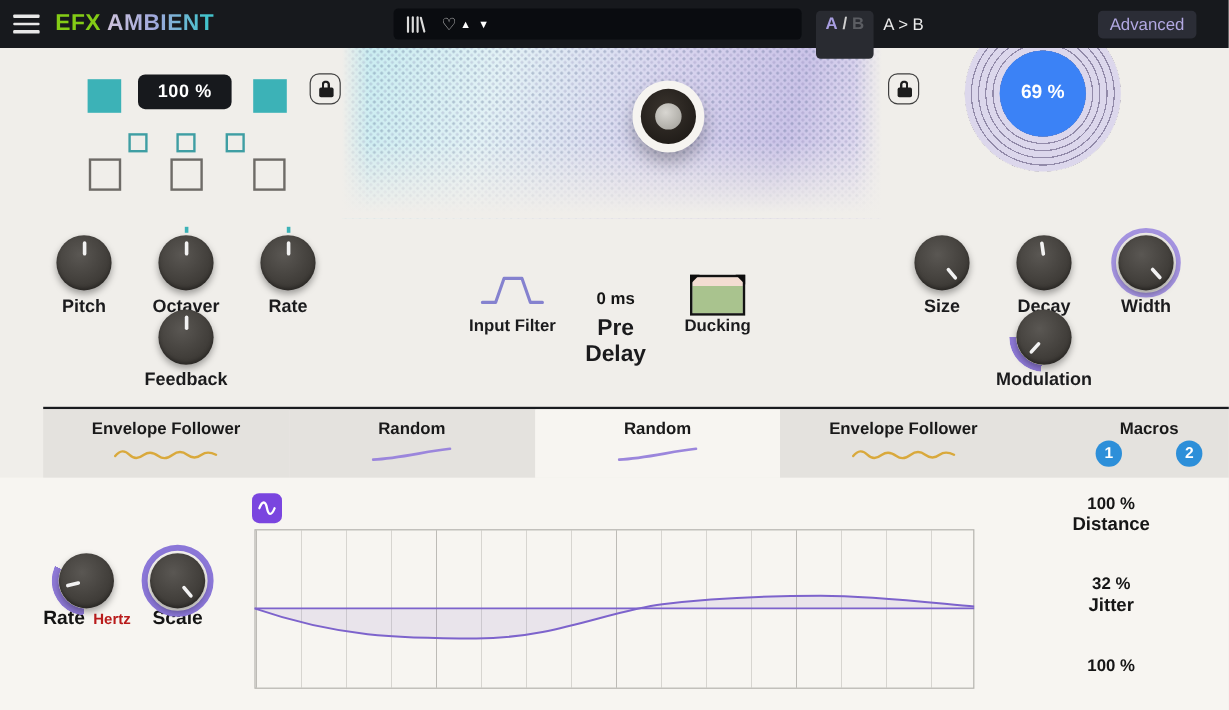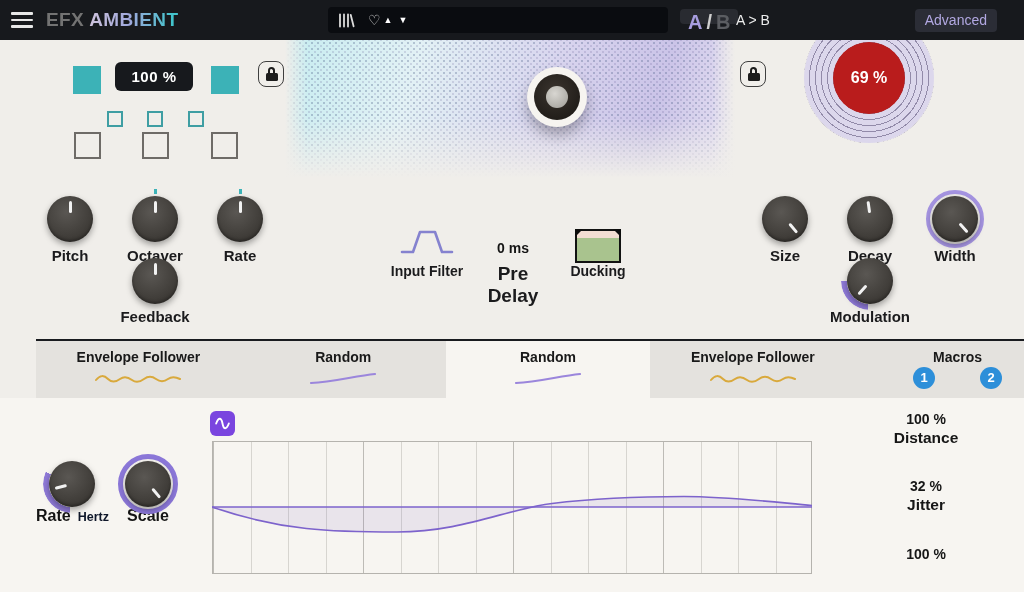--- a/index.html
+++ b/index.html
@@ -5,28 +5,28 @@
   * { margin:0; padding:0; box-sizing:border-box; }
   html,body { width:1024px; height:592px; }
   body { font-family:"Liberation Sans", sans-serif; background:#f0eeea; overflow:hidden; }
   .app { position:relative; width:1024px; height:592px; background:#f0eeea; }
 
   
   .topbar { position:absolute; top:0; left:0; width:1024px; height:40px; background:#17191d; z-index:10; }
   .hamburger { position:absolute; left:11px; top:12px; width:22px; height:16px; cursor:pointer; }
   .hamburger span { display:block; height:2.5px; background:#e8e8e8; border-radius:1px; margin-bottom:4px; }
   .logo { position:absolute; left:46px; top:9px; font-size:19px; font-weight:700; letter-spacing:0.4px; }
-  .logo .efx { color:#737373; }
+  .logo .efx { color:#84cc16; }
   .logo .prod { background:linear-gradient(90deg,#cfc3dc 0%,#9fa8dc 45%,#43c3cc 92%); -webkit-background-clip:text; background-clip:text; color:transparent; }
   .preset-bar { position:absolute; left:328px; top:7px; width:340px; height:26px; background:#0a0c10; border-radius:4px; display:flex; align-items:center; padding:0 10px; }
   .lib-icon { width:17px; height:15px; }
   .heart { margin-left:13px; color:#c4c4c4; font-size:14px; line-height:14px; }
   .preset-name { flex:1; text-align:center; color:#f2f2f2; font-size:14px; }
   .arrow { color:#ffffff; font-size:9px; margin:0 3px; cursor:pointer; }
-  .ab-box { position:absolute; left:680px; top:9px; height:15px; padding:2px 8px; background:#292b31; border-radius:4px; font-size:20px; font-weight:600; }
+  .ab-box { position:absolute; left:680px; top:9px; height:40px; padding:2px 8px; background:#292b31; border-radius:4px; font-size:14px; font-weight:600; }
   .ab-box .a { color:#a79ddf; } .ab-box .sep { color:#cfcfcf; margin:0 4px; } .ab-box .b { color:#5b5d62; }
   .ab-copy { position:absolute; left:736px; top:12px; font-size:14px; color:#ececec; font-weight:500; }
   .advanced { position:absolute; right:27px; top:9px; height:23px; padding:3px 10px; background:#2b2d36; border-radius:4px; color:#b2a8e2; font-size:14px; }
 
   
   .bottom-panel { position:absolute; top:398px; left:0; width:1024px; height:194px; background:#f7f5f1; }
 
   
   .viz { position:absolute; left:285px; top:40px; width:450px; height:142px;
     background-image:
@@ -39,21 +39,21 @@
     background:
       linear-gradient(to right, #f0eeea 0%, rgba(240,238,234,0) 5%, rgba(240,238,234,0) 95%, #f0eeea 100%),
       linear-gradient(to bottom, rgba(240,238,234,0) 55%, #f0eeea 97%); }
   .big-knob { position:absolute; left:527px; top:67px; width:60px; height:60px; border-radius:50%; background:#f6f4f0; box-shadow:0 8px 14px rgba(0,0,0,0.28); z-index:2; cursor:pointer; }
   .big-knob .dark { position:absolute; left:7px; top:7px; width:46px; height:46px; border-radius:50%; background:radial-gradient(circle at 45% 38%,#3a342e,#211d19 75%); }
   .big-knob .dot { position:absolute; left:19px; top:19px; width:22px; height:22px; border-radius:50%; background:radial-gradient(circle at 40% 35%,#d8d6d1,#9e9c96); }
 
   
   .macro-rings { position:absolute; left:804px; top:13px; width:130px; height:130px; border-radius:50%;
     background:repeating-radial-gradient(circle at center,#dcd7ec 0 5px,#928aa9 5px 6px); z-index:1; }
-  .macro-circle { position:absolute; left:833px; top:42px; width:72px; height:72px; border-radius:50%; background:#b91c1c; z-index:2; display:flex; align-items:center; justify-content:center; color:#fff; font-size:16px; font-weight:700; cursor:pointer; }
+  .macro-circle { position:absolute; left:833px; top:42px; width:72px; height:72px; border-radius:50%; background:#3b82f6; z-index:2; display:flex; align-items:center; justify-content:center; color:#fff; font-size:16px; font-weight:700; cursor:pointer; }
 
   
   .sq-teal { position:absolute; width:28px; height:28px; background:#3cb2b7; cursor:pointer; }
   .value-box { position:absolute; left:115px; top:62px; width:78px; height:29px; background:#17191d; border-radius:6px; color:#fff; font-size:15px; font-weight:700; letter-spacing:0.5px; display:flex; align-items:center; justify-content:center; cursor:pointer; }
   .sq-small { position:absolute; width:16px; height:16px; border:2px solid #3f9ea3; background:transparent; cursor:pointer; }
   .sq-big { position:absolute; width:27px; height:27px; border:2px solid #6e6b67; background:transparent; cursor:pointer; }
   .lock-btn { position:absolute; width:26px; height:26px; border:1.5px solid #3f3f3f; border-radius:8px; background:transparent; cursor:pointer; z-index:3; }
   .lock-btn .shackle { position:absolute; left:9px; top:5px; width:7px; height:8px; border:2px solid #1d1d1d; border-bottom:none; border-radius:4px 4px 0 0; }
   .lock-btn .lbody { position:absolute; left:6.5px; top:11px; width:12px; height:8px; background:#1d1d1d; border-radius:1.5px; }
 
@@ -84,21 +84,21 @@
   .tabs .row { display:flex; height:57px; }
   .tab { flex:1; background:#e4e2de; display:flex; flex-direction:column; align-items:center; padding-top:8px; cursor:pointer; }
   .tab.selected { background:#f7f5f1; }
   .tab-label { font-size:14px; font-weight:600; color:#191919; }
   .tab-icon { margin-top:4px; height:18px; display:flex; align-items:center; }
   .badges { display:flex; gap:45px; margin-top:2px; }
   .badge { width:22px; height:22px; border-radius:50%; background:#2d8fd9; color:#fff; font-size:13px; font-weight:700; line-height:22px; text-align:center; cursor:pointer; }
 
   
   .blabel { position:absolute; font-size:16px; font-weight:700; color:#141414; }
-  .bunit { font-size:12.5px; font-weight:700; color:#0f172a; margin-left:7px; }
+  .bunit { font-size:12.5px; font-weight:700; color:#b91c1c; margin-left:7px; }
   .lfo-chip { position:absolute; left:210px; top:411px; width:25px; height:25px; border-radius:6px; background:#7a45df; display:flex; align-items:center; justify-content:center; cursor:pointer; z-index:2; }
   .lfo-grid { position:absolute; left:212px; top:441px; width:600px; height:133px; border:1px solid #b5b3ae; background-color:#f7f5f1;
     background-image:
       repeating-linear-gradient(to right,#bdbbb6 0 1px,transparent 1px 150px),
       repeating-linear-gradient(to right,#d7d5d0 0 1px,transparent 1px 37.5px);
     cursor:pointer; }
   .lfo-wave { position:absolute; left:212px; top:441px; width:600px; height:133px; pointer-events:none; }
   .param { position:absolute; left:856px; width:140px; text-align:center; color:#161616; }
   .param .pv { font-size:14px; font-weight:700; cursor:pointer; }
   .param .pl { font-size:15.5px; font-weight:700; margin-top:2px; }

